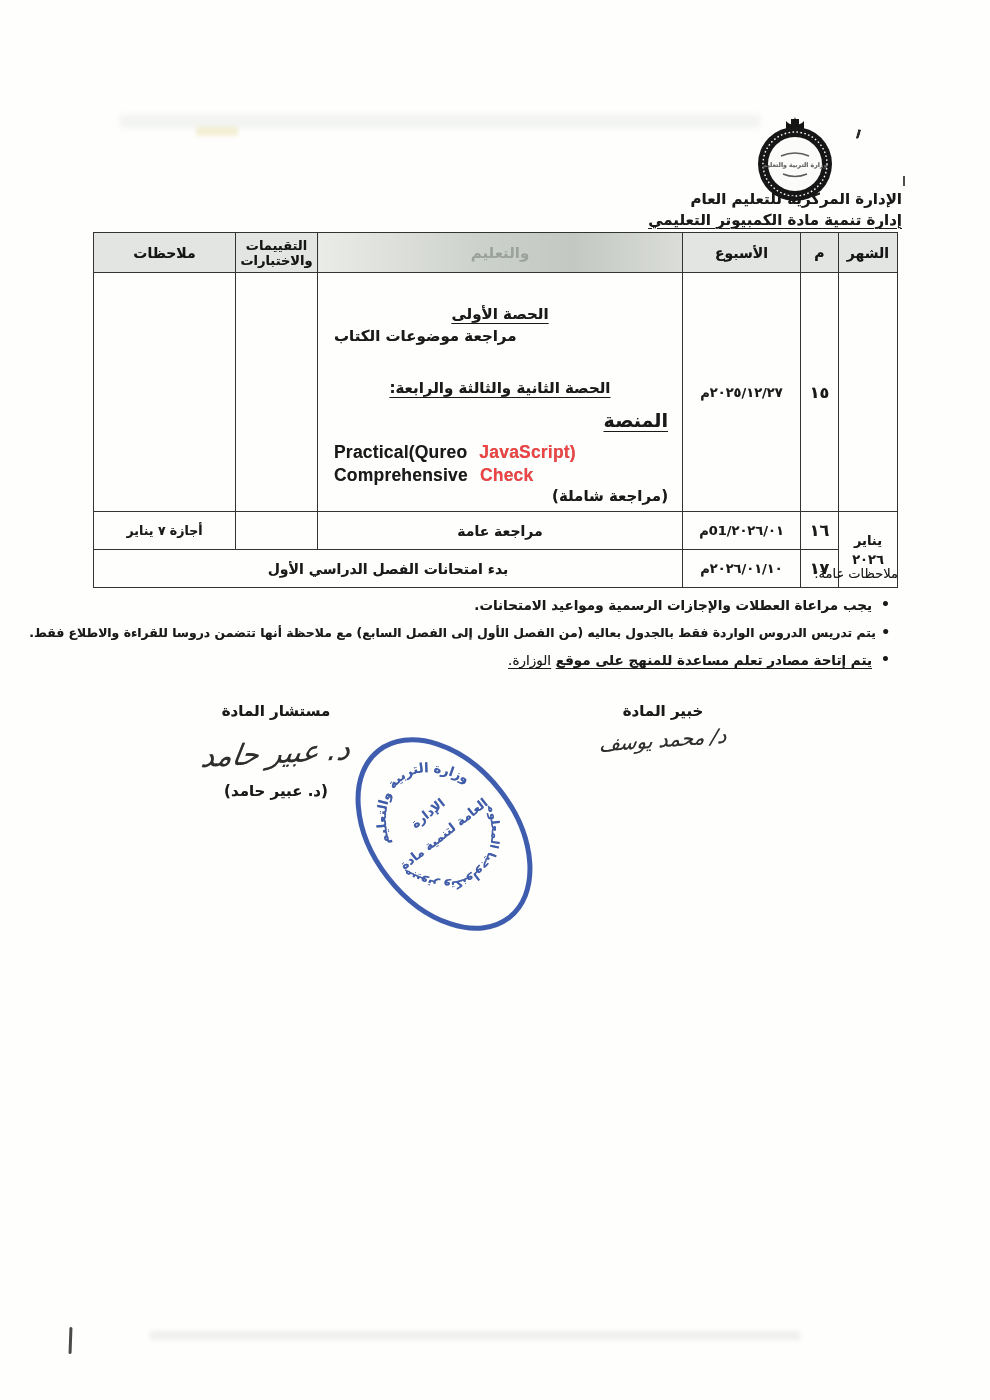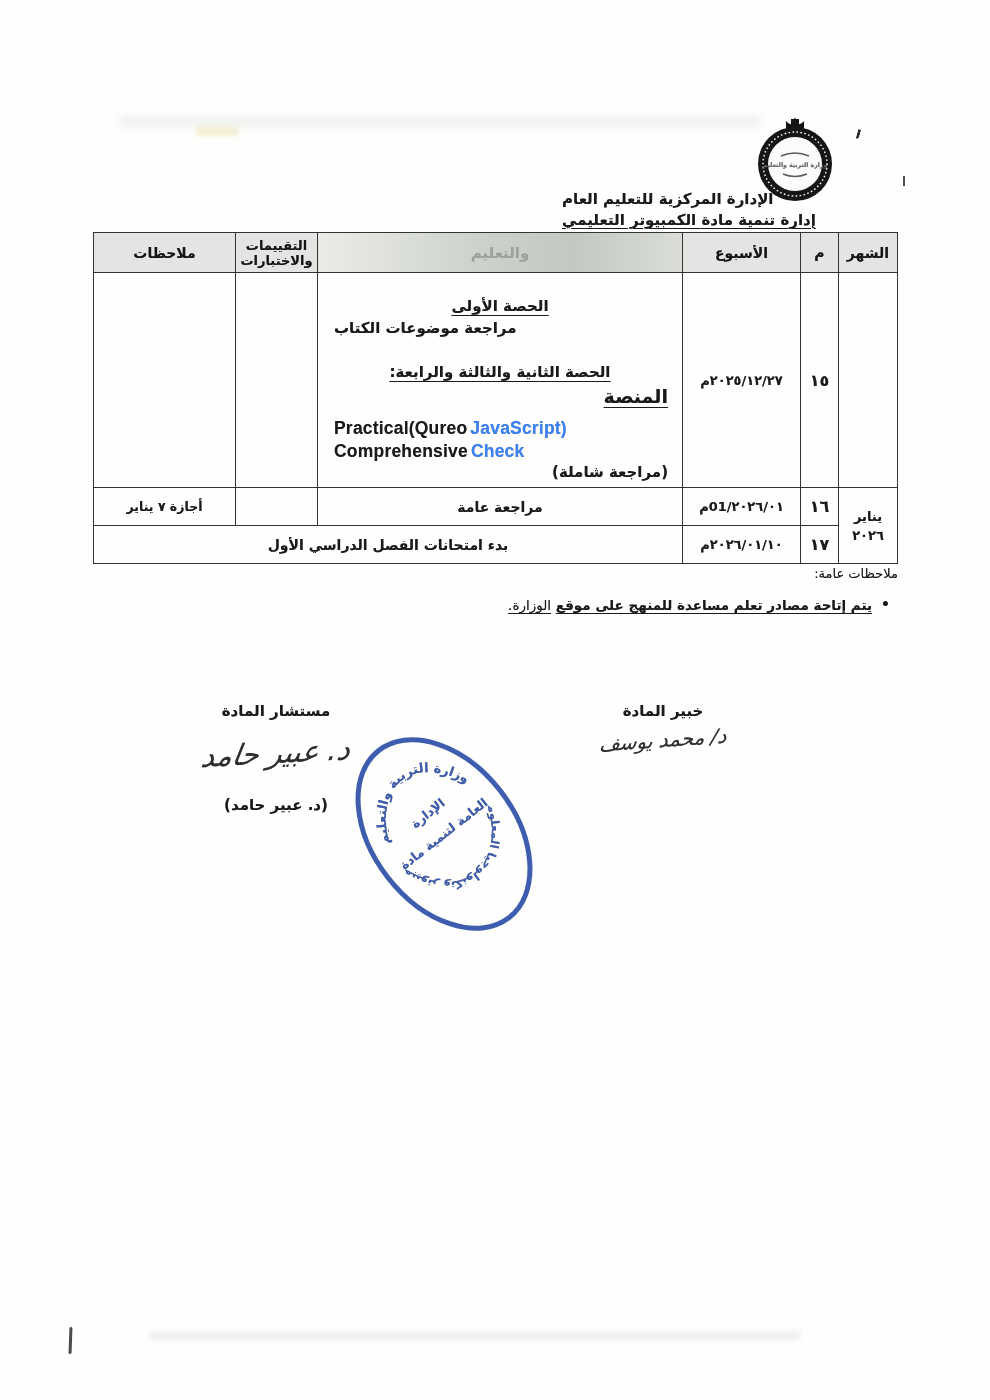--- a/index.html
+++ b/index.html
@@ -4,21 +4,21 @@
 <style>
   * { margin:0; padding:0; box-sizing:border-box; }
   body { background:#e8e8e8; font-family:"DejaVu Sans", sans-serif; }
   .page {
     position:relative; width:990px; height:1400px; margin:0 auto;
     background:#fefefd; color:#1a1a1a; overflow:hidden;
   }
   .ink { text-shadow:0 0 .4px rgba(20,20,20,.45); }
 
   
-  .org-header { position:absolute; top:189px; right:108px; width:320px; direction:rtl; text-align:left; }
+  .org-header { position:absolute; top:189px; right:88px; width:320px; direction:rtl; text-align:right; }
   .org-line { font-weight:bold; font-size:15px; line-height:21px; white-space:nowrap; }
   .org-line.u { text-decoration:underline; text-underline-offset:3px; text-decoration-thickness:1.3px; }
 
   .emblem { position:absolute; left:748px; top:112px; }
 
   
   table.sched { position:absolute; left:93px; top:232px; width:804px;
     border-collapse:collapse; table-layout:fixed; direction:rtl; }
   table.sched, .sched td, .sched th { border:1.4px solid #333; }
   .sched th, .sched td { vertical-align:middle; text-align:center; padding:2px; }
@@ -32,44 +32,44 @@
   .month-cell { font-size:13px; font-weight:bold; line-height:19px; }
   .topic-cell { font-size:14px; font-weight:bold; }
 
   .topics-main { padding:0 !important; }
   .tm-wrap { width:100%; height:100%; padding:24px 6px 6px 6px; }
   .tm-line { display:block; }
   .c { text-align:center; }
   .l { text-align:left; padding-left:10px; }
   .r { text-align:right; padding-right:8px; }
   .ar-b { font-weight:bold; font-size:15px; }
-  .u1 { text-decoration:underline; text-underline-offset:4px; text-decoration-thickness:1.4px; }
+  .u1 { text-decoration:underline; text-underline-offset:4px; text-decoration-thickness:1.4px;margin-top:8px; }
   .platform { font-size:19px; font-weight:bold; }
   .en-block { font-family:"Liberation Sans","DejaVu Sans",sans-serif; direction:ltr;
     font-weight:bold; font-size:17.5px; line-height:1.32; letter-spacing:.2px; }
-  .en-light { color:#3b82f6; margin-left:3px; }
+  .en-light { color:#ef4444; margin-left:12px; }
   .gap-s { height:10px; } .gap-m { height:26px; } .gap-xs { height:4px; }
 
   
   .gnotes { position:absolute; top:566px; right:92px; width:822px; direction:rtl; text-align:right; }
   .gnotes-title { font-size:13px; font-weight:400; margin-bottom:16px; }
   .bullet { position:relative; padding-right:26px; font-weight:bold; font-size:13.5px; margin-bottom:12px; }
   .bullet::before { content:"•"; position:absolute; right:8px; top:-1px; font-size:14px; }
   .bullet.long { font-size:12.4px; letter-spacing:-.15px; white-space:nowrap; padding-right:22px; }
   .bullet .ul { text-decoration:underline; text-underline-offset:3px; }
   .bullet .tail { font-weight:400; }
 
   
   .sig-right { position:absolute; top:702px; left:583px; width:160px; text-align:center; direction:rtl; }
   .sig-left  { position:absolute; top:702px; left:186px; width:180px; text-align:center; direction:rtl; }
   .sig-title { font-weight:bold; font-size:15px; }
   .hand { font-style:italic; color:#2e2e2e; }
   .hand-right { margin-top:8px; font-size:20px; transform:rotate(-4deg) skewX(-10deg); letter-spacing:1px; }
   .hand-left { margin-top:16px; font-size:29px; transform:rotate(-3deg) skewX(-12deg); letter-spacing:2px; }
-  .printed-name { margin-top:26px; font-weight:bold; font-size:15px; }
+  .printed-name { margin-top:12px; font-weight:bold; font-size:15px; }
 
   .stamp { position:absolute; left:332px; top:720px; opacity:.9; }
 
   
   .ghost-top { position:absolute; left:120px; top:115px; width:640px; height:13px;
     background:rgba(150,162,150,.11); filter:blur(3px); }
   .smudge-yellow { position:absolute; left:196px; top:127px; width:42px; height:9px;
     background:rgba(228,208,132,.32); filter:blur(2px); }
   .mark-comma { position:absolute; left:856px; top:129px; width:4px; height:10px;
     border-right:3px solid #2a2a2a; border-radius:0 0 5px 2px; transform:rotate(16deg); }
@@ -163,20 +163,22 @@
     <tr style="height:38px">
       <td class="no">١٧</td>
       <td class="wk">٢٠٢٦/٠١/١٠م</td>
       <td colspan="3" class="topic-cell">بدء امتحانات الفصل الدراسي الأول</td>
     </tr>
   </tbody>
     </table>
 
   <div class="gnotes">
     <div class="gnotes-title">ملاحظات عامة:</div>
+    <div class="bullet">يجب مراعاة العطلات والإجازات الرسمية ومواعيد الامتحانات.</div>
+    <div class="bullet long">يتم تدريس الدروس الواردة فقط بالجدول بعاليه (من الفصل الأول إلى الفصل السابع) مع ملاحظة أنها تتضمن دروسا للقراءة والاطلاع فقط.</div>
     <div class="bullet"><span class="ul">يتم إتاحة مصادر تعلم مساعدة للمنهج على موقع</span> <span class="ul tail">الوزارة.</span></div>
   </div>
 
   <div class="sig-right">
     <div class="sig-title">خبير المادة</div>
     <div class="hand hand-right">د/ محمد يوسف</div>
   </div>
 
   <div class="sig-left">
     <div class="sig-title">مستشار المادة</div>

